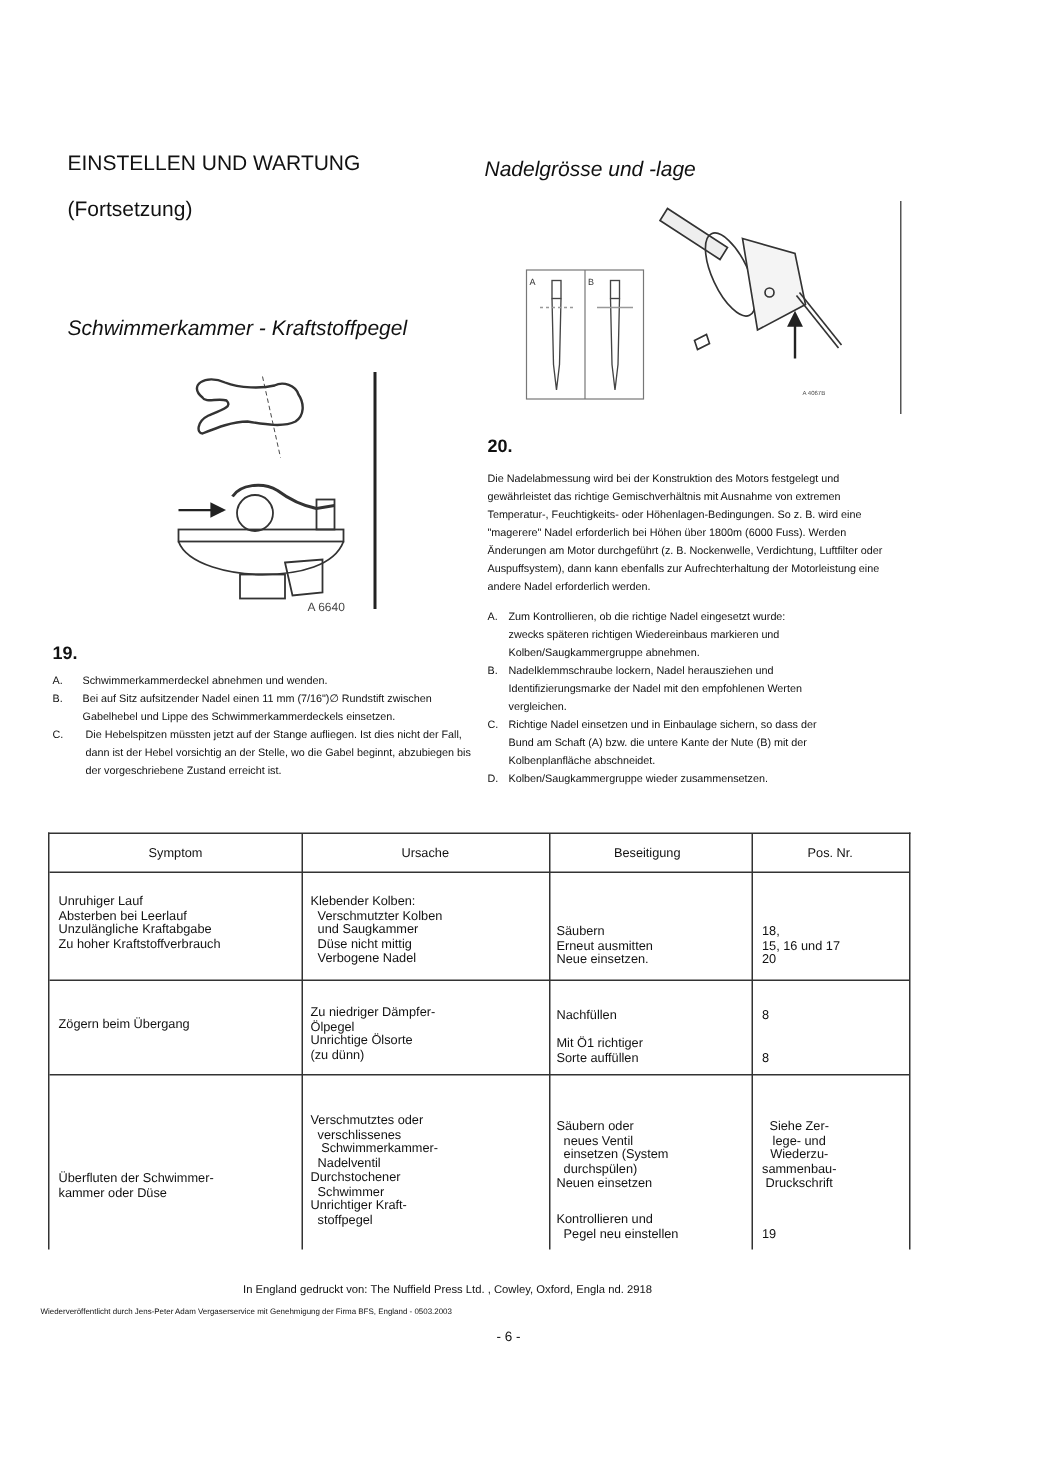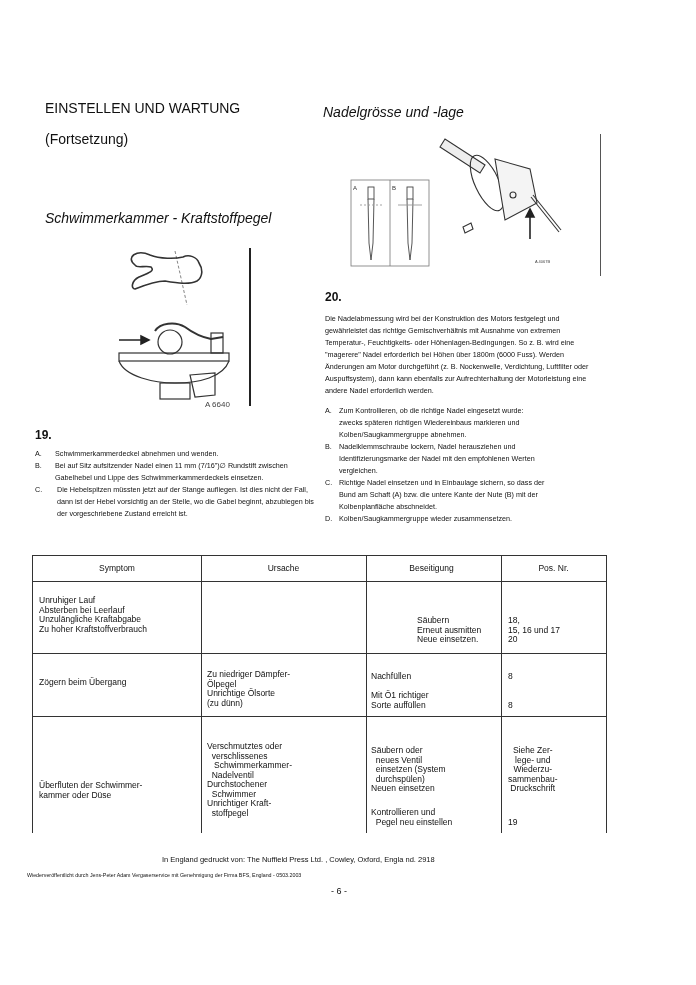--- a/index.html
+++ b/index.html
@@ -123,21 +123,26 @@
 
   <div class="th" style="left:168px;width:165px;">Ursache</div>
   <div class="th" style="left:0;width:168px;">Symptom</div>
   <div class="th" style="left:331px;width:135px;">Beseitigung</div>
   <div class="th" style="left:468px;width:105px;">Pos. Nr.</div>
 
   <div class="cell" style="left:6px;top:40px;">Unruhiger Lauf
 Absterben bei Leerlauf
 Unzulängliche Kraftabgabe
 Zu hoher Kraftstoffverbrauch</div>
-  <div class="cell" style="left:338px;top:60px;margin-left:46px;">Säubern
+  <div class="cell" style="left:174px;top:40px;">Klebender Kolben:
+  Verschmutzter Kolben
+  und Saugkammer
+  Düse nicht mittig
+  Verbogene Nadel</div>
+  <div class="cell" style="left:338px;top:60px;">Säubern
 Erneut ausmitten
 Neue einsetzen.</div>
   <div class="cell" style="left:475px;top:60px;">18,
 15, 16 und 17
 20</div>
 
   <div class="cell" style="left:6px;top:122px;">Zögern beim Übergang</div>
   <div class="cell" style="left:174px;top:114px;">Zu niedriger Dämpfer-
 Ölpegel
 Unrichtige Ölsorte

